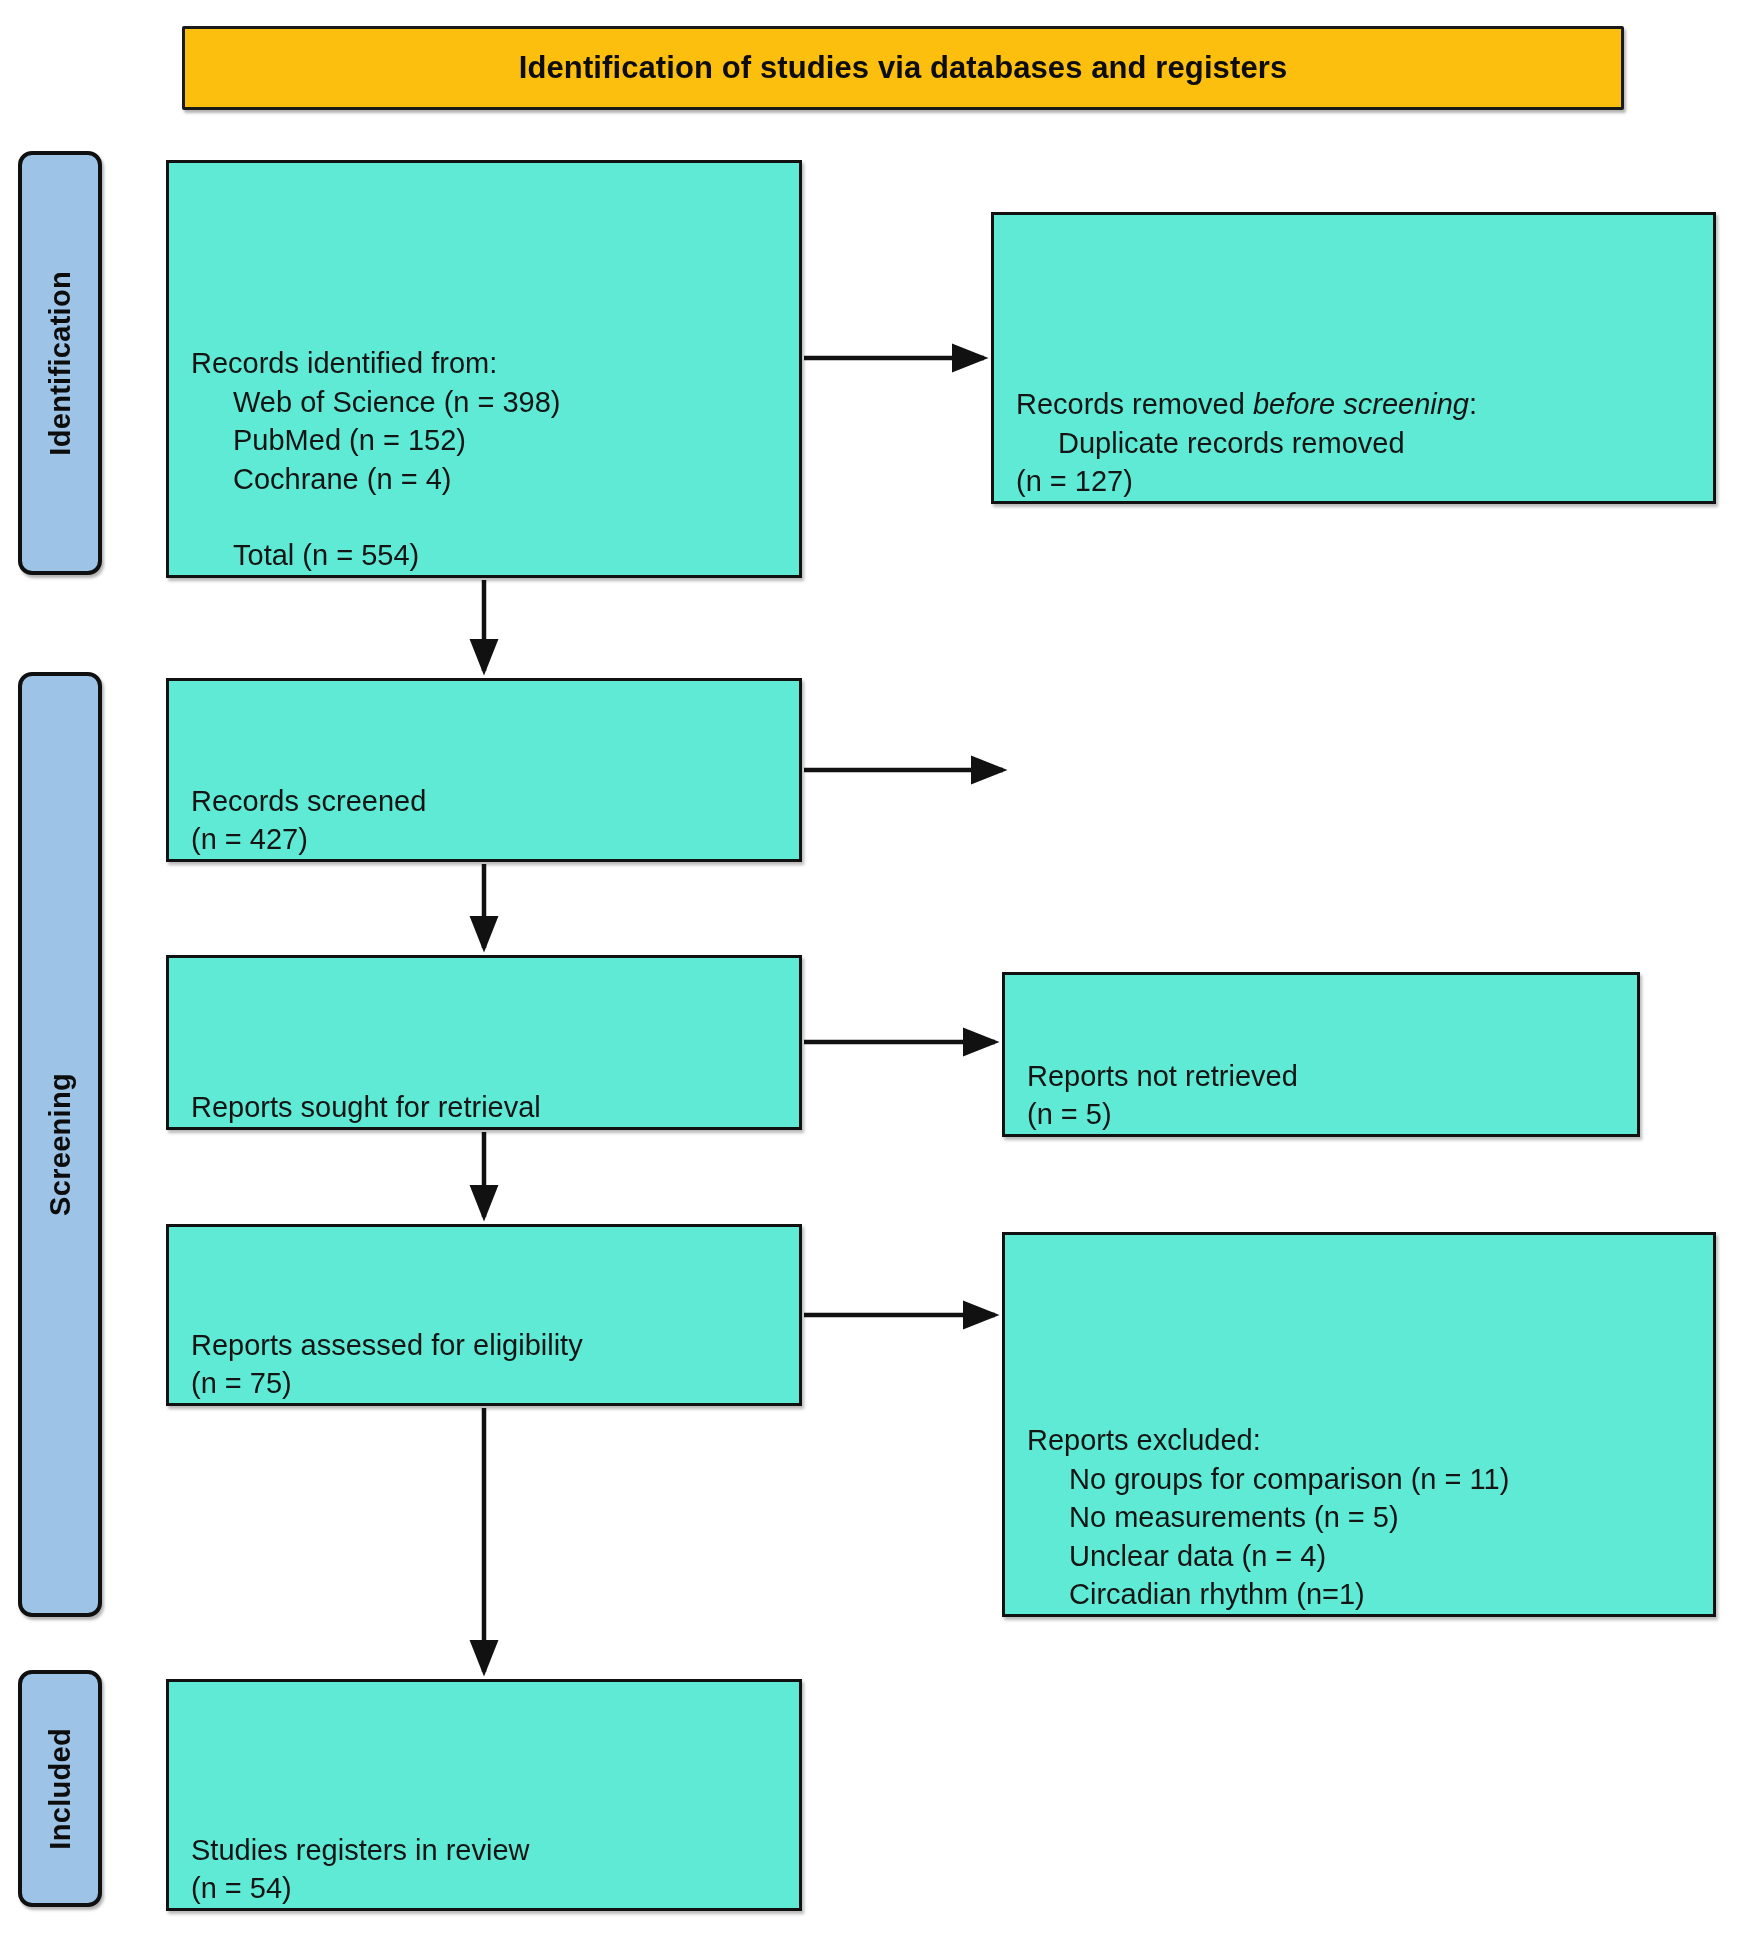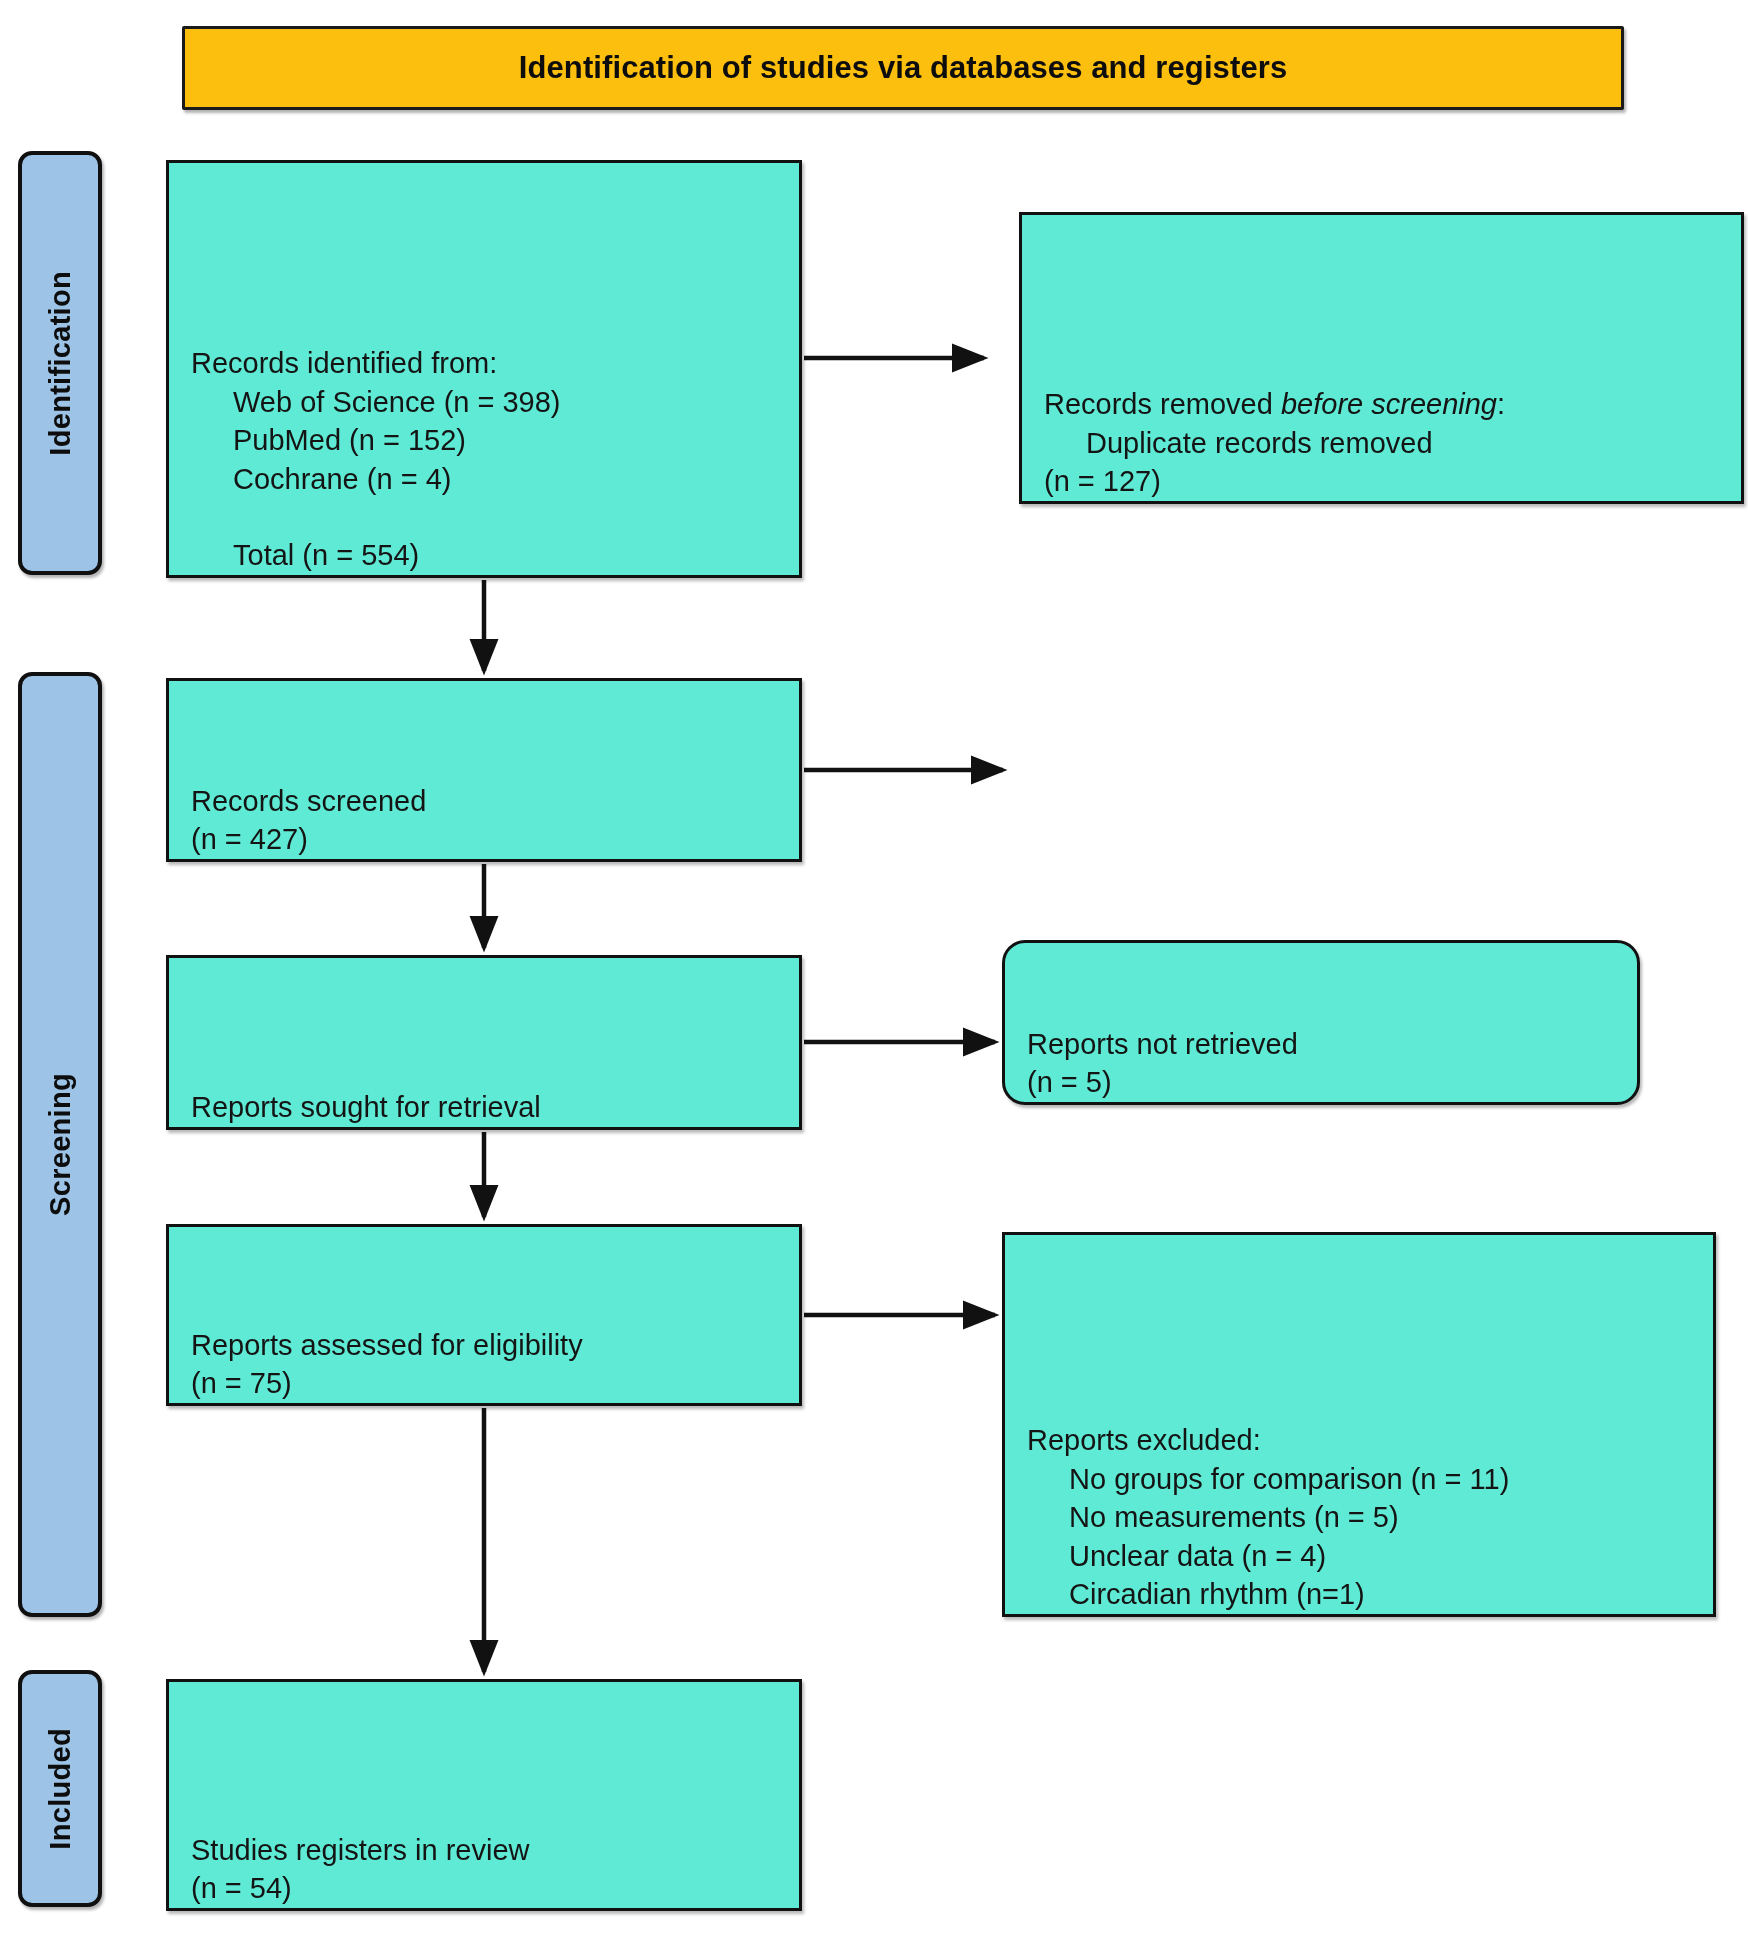--- a/index.html
+++ b/index.html
@@ -81,25 +81,25 @@
     font-size: 29px;
     line-height: 1.33;
     color: #141414;
     white-space: pre;
   }
   .box .line.indent { padding-left: 42px; }
   .box .line.gap    { height: 38px; }
   .box .line em     { font-style: italic; }
 
   #box-identified    { left: 166px;  top: 160px;  width: 636px; height: 418px; }
-  #box-removed       { left: 991px;  top: 212px;  width: 725px; height: 292px; margin-left: 28px; }
+  #box-removed       { left: 991px;  top: 212px;  width: 725px; height: 292px; }
   #box-screened      { left: 166px;  top: 678px;  width: 636px; height: 184px; }
   #box-excluded      { left: 1010px; top: 592px;  width: 706px; height: 288px; }
   #box-sought        { left: 166px;  top: 955px;  width: 636px; height: 175px; }
-  #box-notretrieved  { left: 1002px; top: 940px;  width: 638px; height: 165px; border-radius: 23px; }
+  #box-notretrieved  { left: 1002px; top: 972px;  width: 638px; height: 165px; }
   #box-assessed      { left: 166px;  top: 1224px; width: 636px; height: 182px; }
   #box-repexcluded   { left: 1002px; top: 1232px; width: 714px; height: 385px; }
   #box-included      { left: 166px;  top: 1679px; width: 636px; height: 232px; }
 
   
   #connectors {
     position: absolute;
     left: 0; top: 0;
     width: 1748px;
     height: 1951px;

